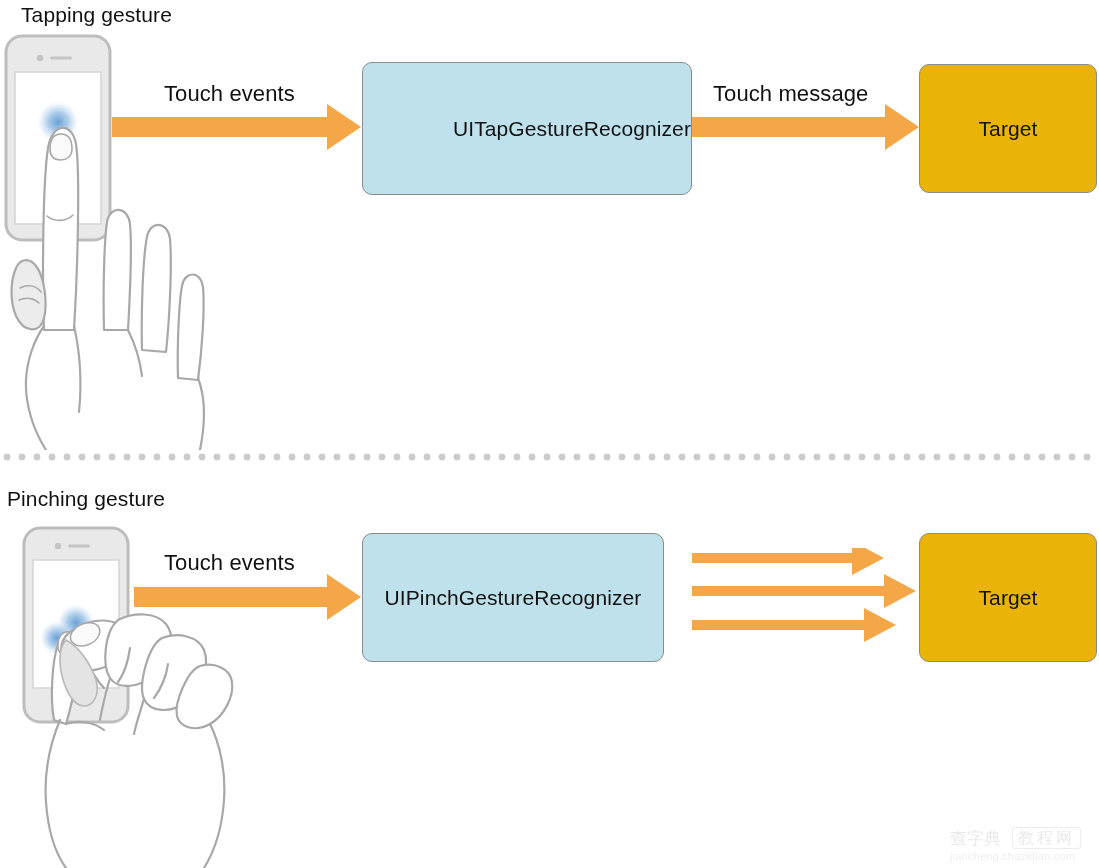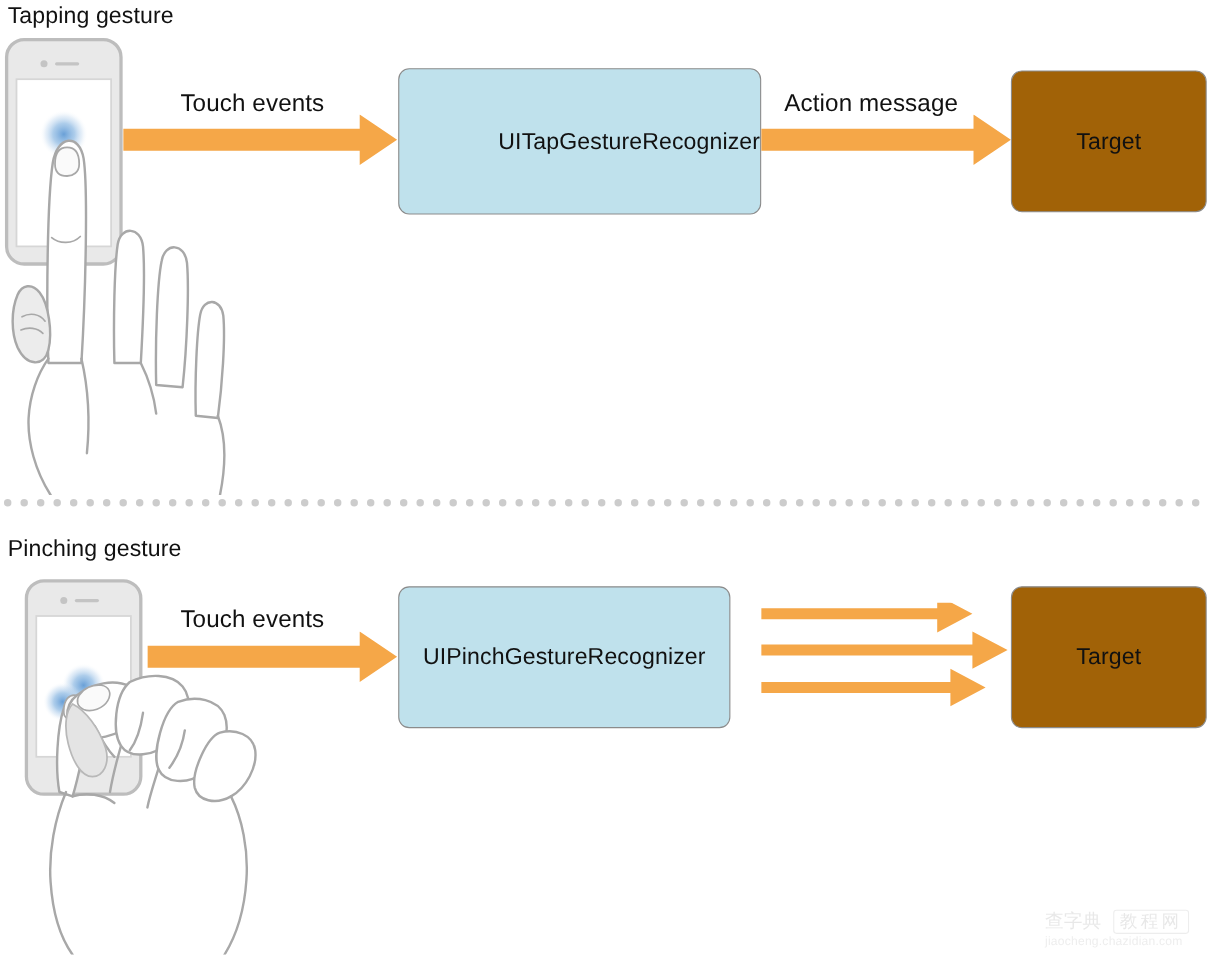--- a/index.html
+++ b/index.html
@@ -24,21 +24,21 @@
 
   
   .section-title {
     position: absolute;
     font-size: 21px;
     line-height: 25px;
     color: #111111;
     white-space: nowrap;
     letter-spacing: 0.1px;
   }
-  #title-tapping  { left: 7px;  top: 2px; text-align: center; }
+  #title-tapping  { left: 21px;  top: 2px; text-align: center; }
   #title-pinching { left: 7px;  top: 486px; }
 
   
   .flow-label {
     position: absolute;
     font-size: 22px;
     line-height: 25px;
     color: #111111;
     white-space: nowrap;
     letter-spacing: 0.1px;
@@ -56,21 +56,21 @@
     border-radius: 10px;
     display: flex;
     align-items: center;
     justify-content: center;
     font-size: 21px;
     letter-spacing: 0.1px;
     color: #111111;
     white-space: nowrap;
   }
   .node-recognizer { background: #bfe1ec; }
-  .node-target     { background: #a16207; }
+  .node-target     { background: #eab308; }
 
   #box-tap-recognizer   { left: 362px; top: 62px;  width: 330px; height: 133px; justify-content: flex-end; }
   #box-target-1         { left: 919px; top: 64px;  width: 178px; height: 129px; }
   #box-pinch-recognizer { left: 362px; top: 533px; width: 302px; height: 129px; }
   #box-target-2         { left: 919px; top: 533px; width: 178px; height: 129px; }
 
   
   .arrow {
     position: absolute;
   }
@@ -191,21 +191,21 @@
   <div class="flow-label" id="label-touch-1">Touch events</div>
 
   <svg class="arrow" id="arrow-touch-1" width="250" height="46" viewBox="0 0 250 46">
     <path d="M0 13 L215 13 L215 0 L249 23 L215 46 L215 33 L0 33 Z" fill="#f5a748"></path>
   </svg>
 
   <div class="node-box node-recognizer" id="box-tap-recognizer">
     <span>UITapGestureRecognizer</span>
   </div>
 
-  <div class="flow-label" id="label-action-1">Action message</div>
+  <div class="flow-label" id="label-action-1">Touch message</div>
 
   <svg class="arrow" id="arrow-action-1" width="228" height="46" viewBox="0 0 228 46">
     <path d="M0 13 L193 13 L193 0 L227 23 L193 46 L193 33 L0 33 Z" fill="#f5a748"></path>
   </svg>
 
   <div class="node-box node-target" id="box-target-1">
     <span>Target</span>
   </div>
 
   <svg id="divider" viewBox="0 0 1099 10">

